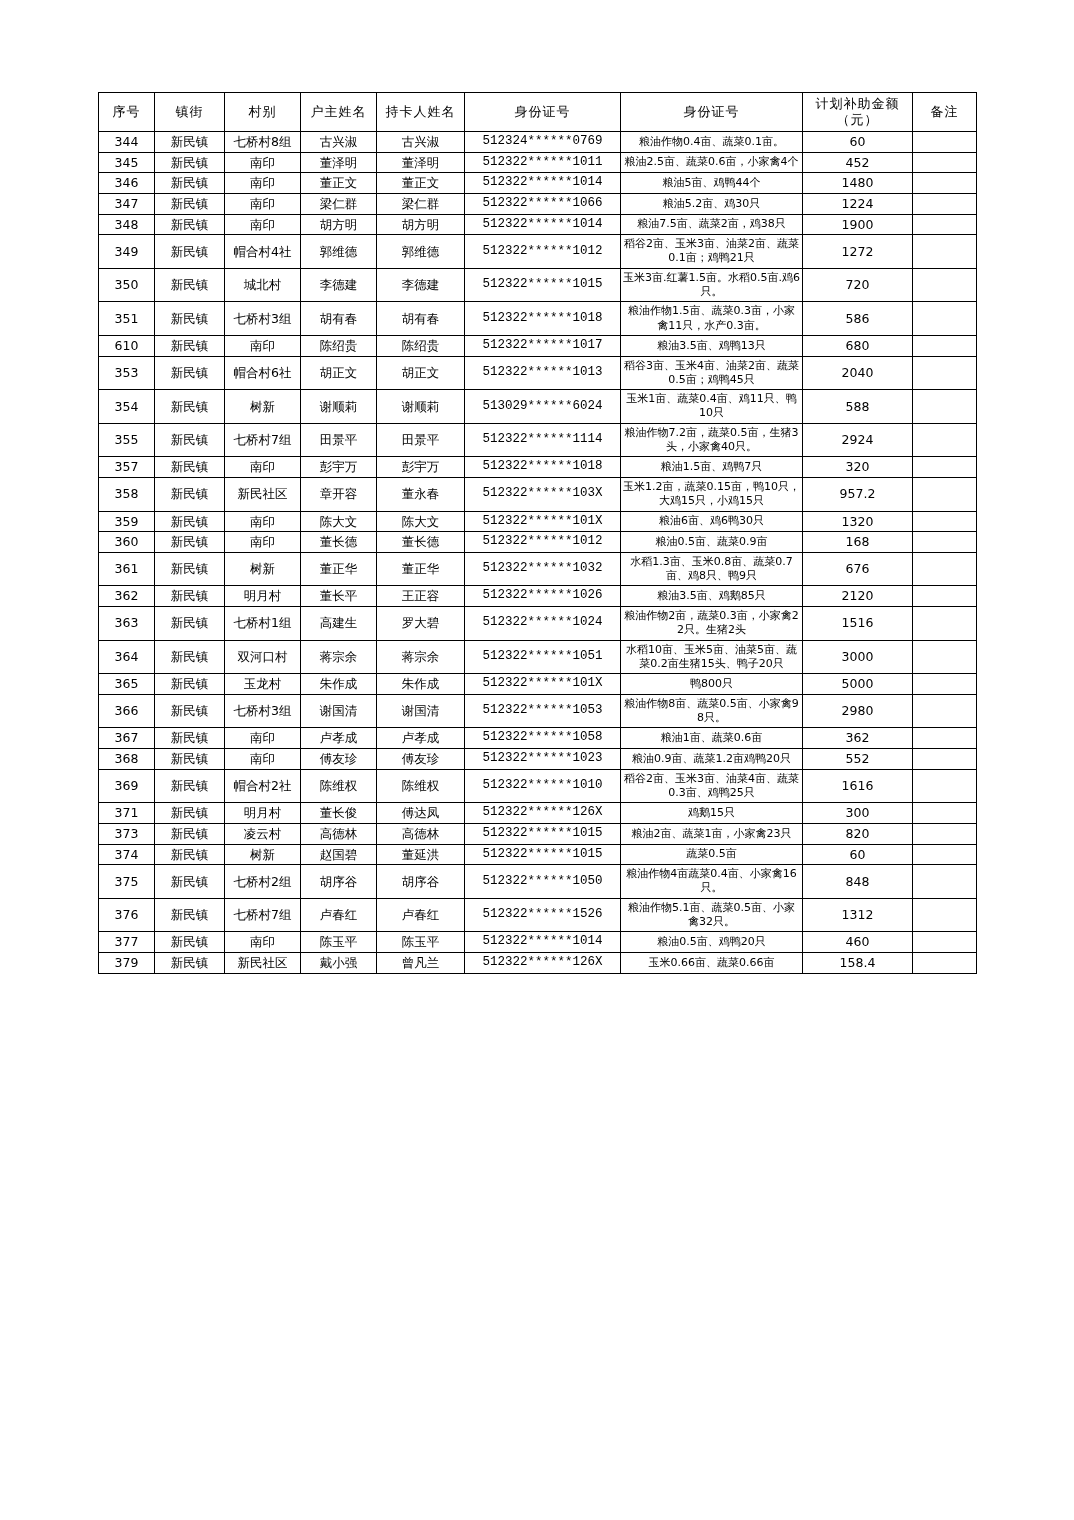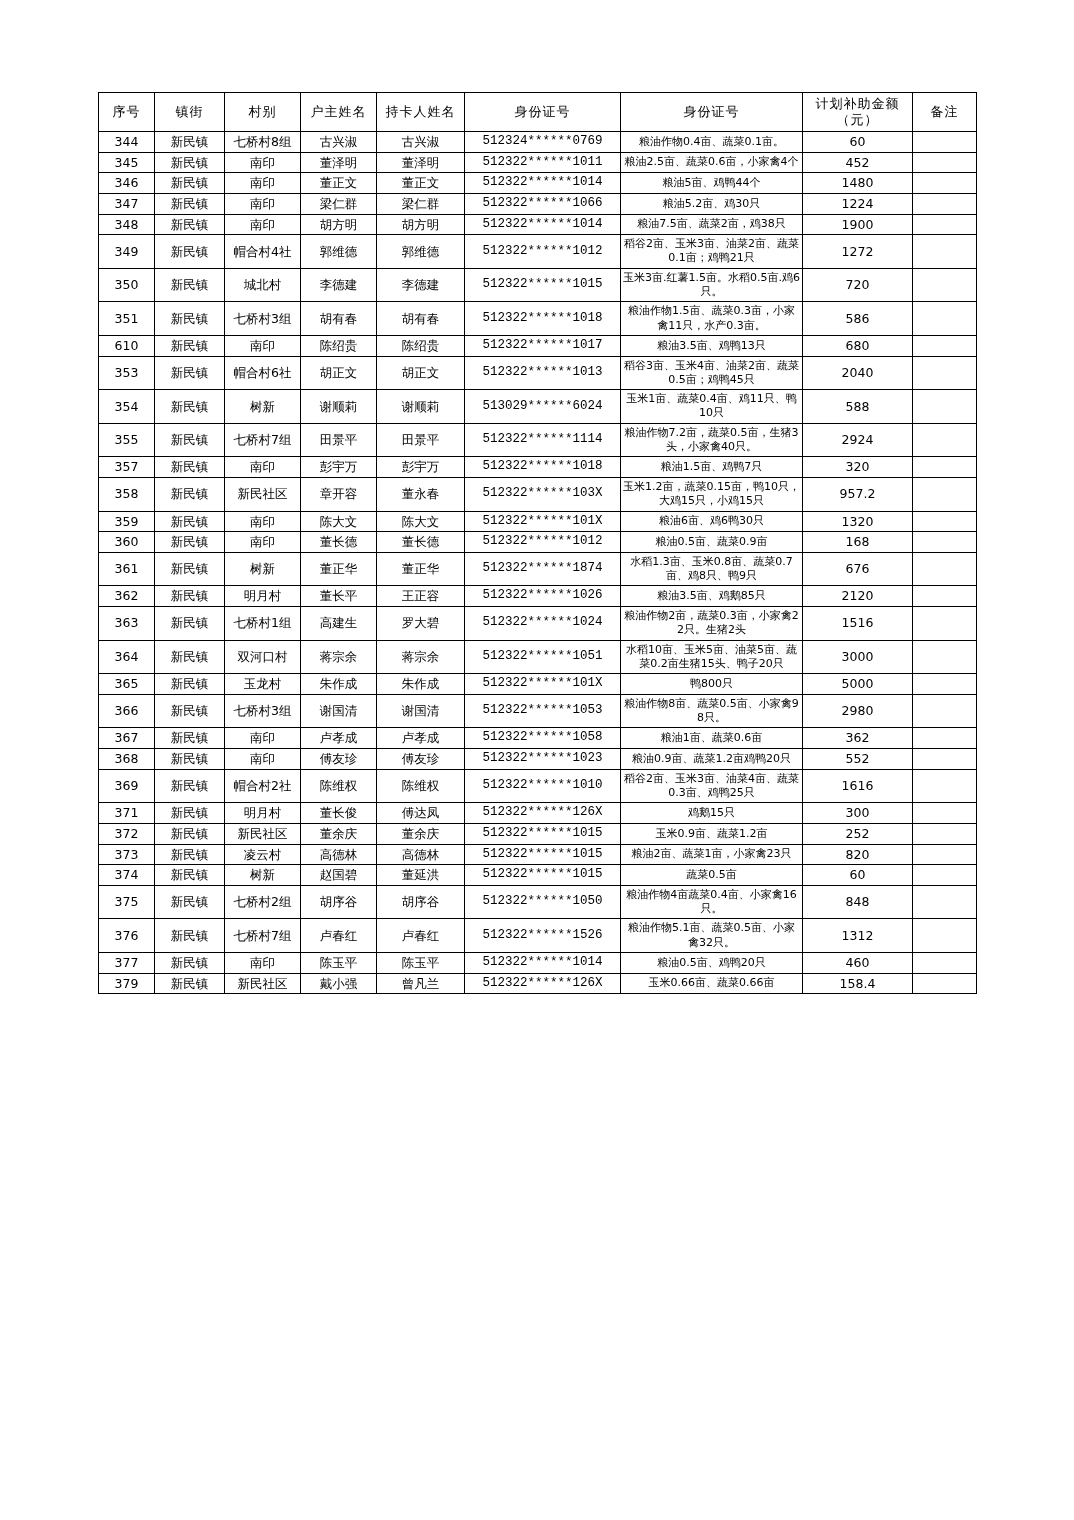--- a/index.html
+++ b/index.html
@@ -264,21 +264,21 @@
           <td class="content">粮油0.5亩、蔬菜0.9亩</td>
           <td class="amount">168</td>
           <td class="remark"></td>
         </tr>
         <tr>
           <td class="seq">361</td>
           <td class="town">新民镇</td>
           <td class="vill">树新</td>
           <td class="head">董正华</td>
           <td class="card">董正华</td>
-          <td class="id">512322******1874</td>
+          <td class="id">512322******1032</td>
           <td class="content">水稻1.3亩、玉米0.8亩、蔬菜0.7亩、鸡8只、鸭9只</td>
           <td class="amount">676</td>
           <td class="remark"></td>
         </tr>
         <tr>
           <td class="seq">362</td>
           <td class="town">新民镇</td>
           <td class="vill">明月村</td>
           <td class="head">董长平</td>
           <td class="card">王正容</td>
@@ -369,31 +369,20 @@
           <td class="town">新民镇</td>
           <td class="vill">明月村</td>
           <td class="head">董长俊</td>
           <td class="card">傅达凤</td>
           <td class="id">512322******126X</td>
           <td class="content">鸡鹅15只</td>
           <td class="amount">300</td>
           <td class="remark"></td>
         </tr>
         <tr>
-          <td class="seq">372</td>
-          <td class="town">新民镇</td>
-          <td class="vill">新民社区</td>
-          <td class="head">董余庆</td>
-          <td class="card">董余庆</td>
-          <td class="id">512322******1015</td>
-          <td class="content">玉米0.9亩、蔬菜1.2亩</td>
-          <td class="amount">252</td>
-          <td class="remark"></td>
-        </tr>
-        <tr>
           <td class="seq">373</td>
           <td class="town">新民镇</td>
           <td class="vill">凌云村</td>
           <td class="head">高德林</td>
           <td class="card">高德林</td>
           <td class="id">512322******1015</td>
           <td class="content">粮油2亩、蔬菜1亩，小家禽23只</td>
           <td class="amount">820</td>
           <td class="remark"></td>
         </tr>

